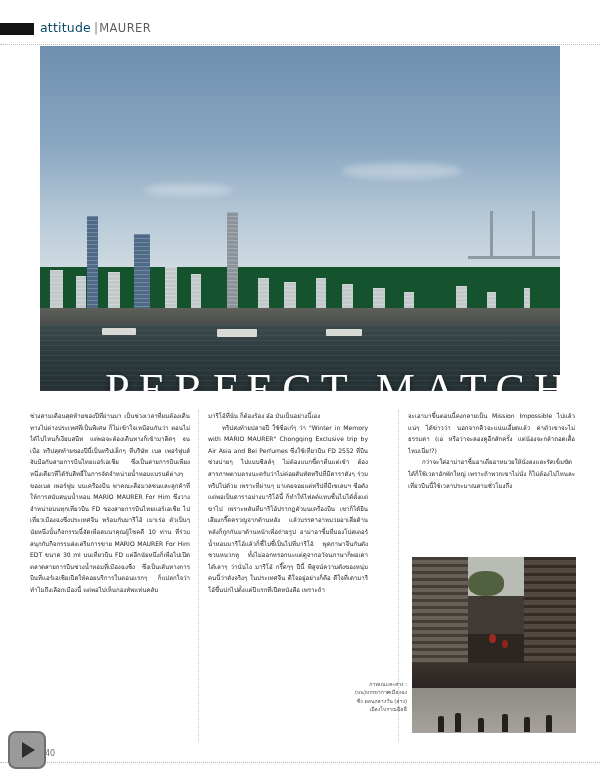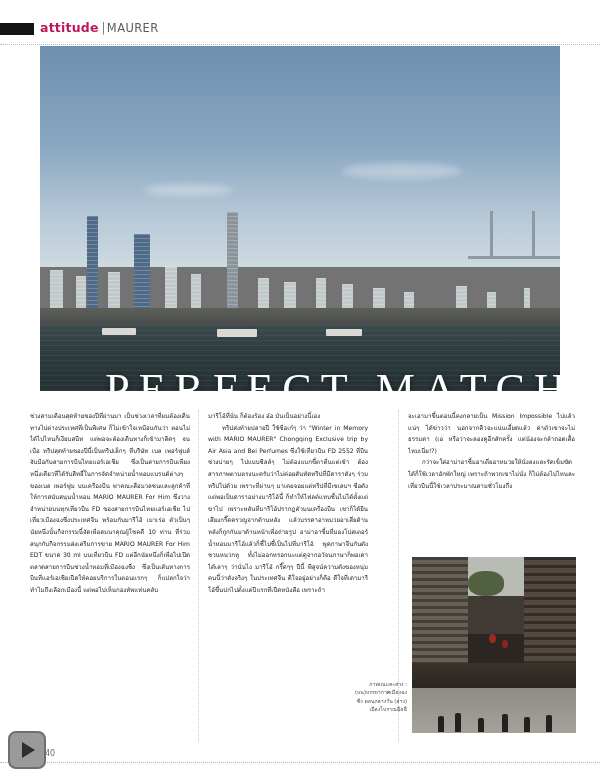--- a/index.html
+++ b/index.html
@@ -13,34 +13,34 @@
   #masthead{
     position:absolute;left:0;top:22px;width:600px;height:18px;
   }
   #masthead-bar{
     position:absolute;left:0;top:1px;width:34px;height:12px;background:#141414;
   }
   #masthead-text{
     position:absolute;left:40px;top:-2px;
     font-size:12px;letter-spacing:.2px;white-space:nowrap;
   }
-  #masthead-brand{font-weight:bold;color:#be185d;font-size:12.5px;}
+  #masthead-brand{font-weight:normal;color:#0c4a6e;font-size:12.5px;}
   #masthead-sep{color:#7d7d7d;font-weight:normal;margin:0 1px 0 3px;}
   #masthead-section{color:#5d5d5d;font-size:11.5px;letter-spacing:.4px;}
 
   .hrule{
     position:absolute;height:0;border-top:1px dotted #b9b9b9;
   }
   #rule-top{left:0;top:44px;width:600px;}
   #rule-bottom{left:0;top:762px;width:600px;}
 
   
   #hero{
     position:absolute;left:40px;top:46px;width:520px;height:345px;
-    overflow:hidden;background:#737373;
+    overflow:hidden;background:#14532d;
   }
   #hero-sky{
     position:absolute;left:0;top:0;width:100%;height:64%;
     background:linear-gradient(180deg,#6f8fae 0%,#8aa7c1 45%,#b9cbd9 80%,#cfdae1 100%);
   }
   .cloud{position:absolute;background:rgba(255,255,255,.30);border-radius:50%;filter:blur(3px);}
   
   #hero-city{
     position:absolute;left:0;top:48%;width:100%;height:30%;
   }

